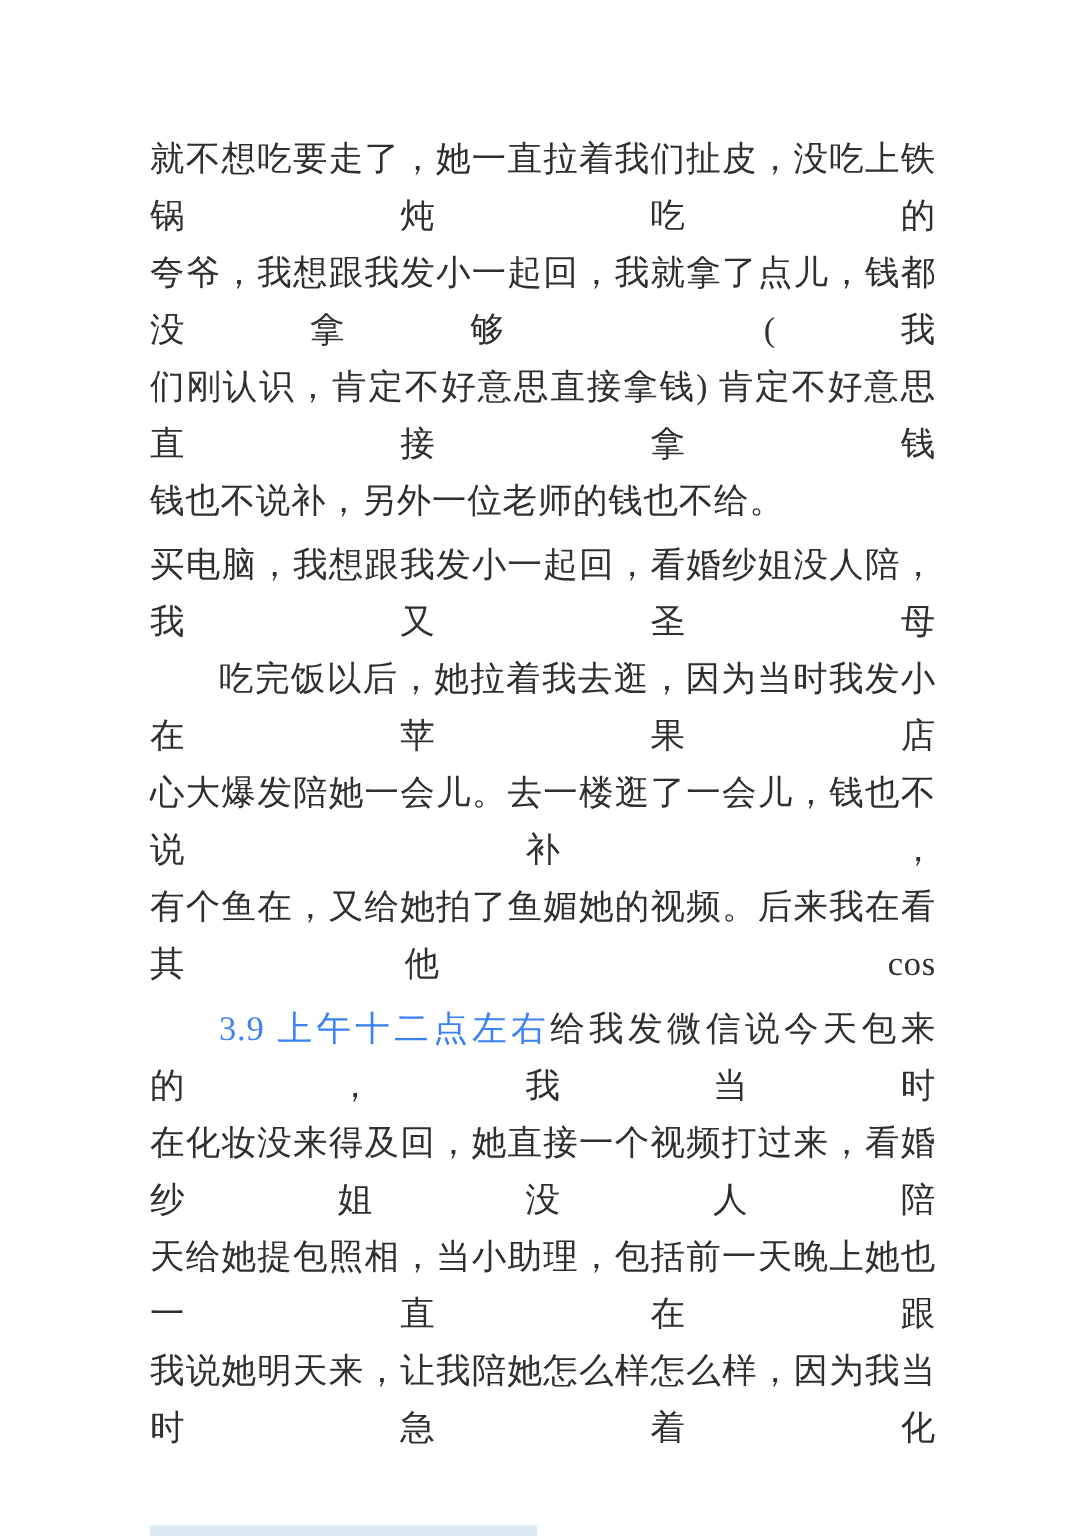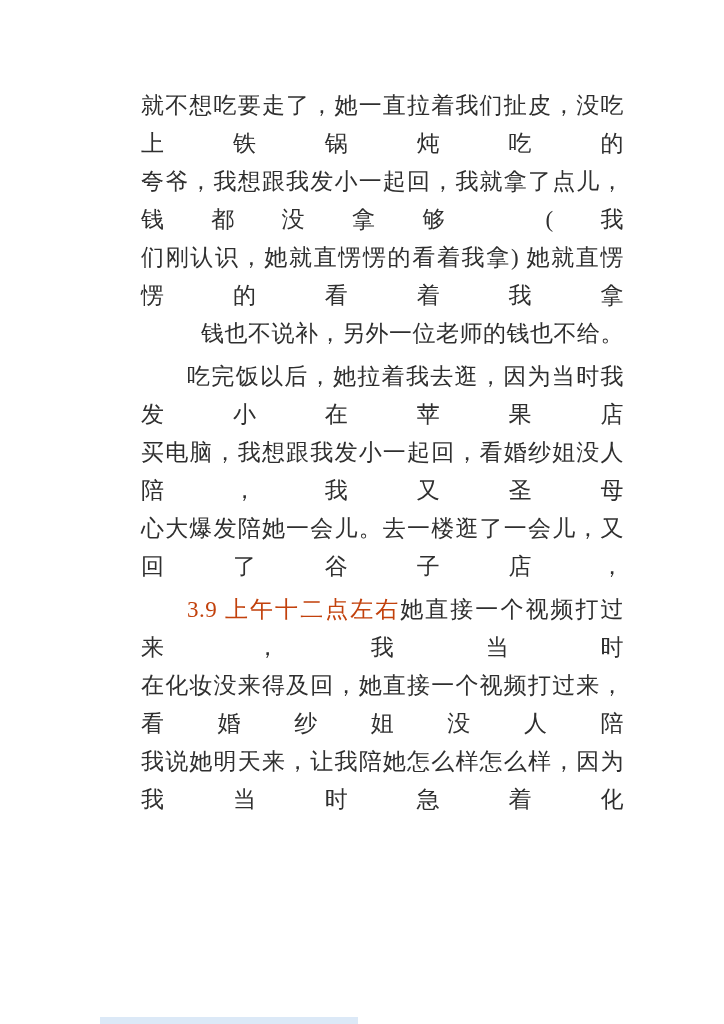--- a/index.html
+++ b/index.html
@@ -22,59 +22,60 @@
     width: 524px;
     color: #2f2f2f;
     font-size: 23px;
     line-height: 38px;
     letter-spacing: 0.5px;
   }
   .paragraph {
     margin: 0 0 5px 0;
   }
   .line {
-    text-align: right;
+    text-align: left;
     white-space: normal;
   }
   .line.fill {
     text-align: justify;
     text-align-last: justify;
-    margin-left: 41px;
   }
   .line.indent {
     text-indent: 46px;
   }
   .lead {
-    color: #c2410c;
+    color: #3b82f6;
   }
   .next-heading-fragment {
     position: absolute;
     left: 100px;
     top: 1017px;
     width: 258px;
     height: 7px;
     background: #dce9f7;
   }
 </style>
 </head>
 <body>
 
 <div class="page">
   <div class="content">
       <div class="paragraph">
         <div class="line fill">就不想吃要走了，她一直拉着我们扯皮，没吃上铁锅炖吃的</div>
         <div class="line fill">夸爷，我想跟我发小一起回，我就拿了点儿，钱都没拿够 (我</div>
-        <div class="line fill">们刚认识，她就直愣愣的看着我拿) 她就直愣愣的看着我拿</div>
+        <div class="line fill">们刚认识，肯定不好意思直接拿钱) 肯定不好意思直接拿钱</div>
         <div class="line">钱也不说补，另外一位老师的钱也不给。</div>
       </div>
       <div class="paragraph">
+        <div class="line fill">买电脑，我想跟我发小一起回，看婚纱姐没人陪，我又圣母</div>
         <div class="line fill indent">吃完饭以后，她拉着我去逛，因为当时我发小在苹果店</div>
-        <div class="line fill">买电脑，我想跟我发小一起回，看婚纱姐没人陪，我又圣母</div>
-        <div class="line fill">心大爆发陪她一会儿。去一楼逛了一会儿，又回了谷子店，</div>
+        <div class="line fill">心大爆发陪她一会儿。去一楼逛了一会儿，钱也不说补，</div>
+        <div class="line fill">有个鱼在，又给她拍了鱼媚她的视频。后来我在看其他 cos</div>
       </div>
       <div class="paragraph">
-        <div class="line fill indent"><span class="lead">3.9 上午十二点左右</span><span>她直接一个视频打过来，我当时</span></div>
+        <div class="line fill indent"><span class="lead">3.9 上午十二点左右</span><span>给我发微信说今天包来的，我当时</span></div>
         <div class="line fill">在化妆没来得及回，她直接一个视频打过来，看婚纱姐没人陪</div>
+        <div class="line fill">天给她提包照相，当小助理，包括前一天晚上她也一直在跟</div>
         <div class="line fill">我说她明天来，让我陪她怎么样怎么样，因为我当时急着化</div>
       </div>
     </div>
   <div class="next-heading-fragment"></div>
 </div>
 
 </body></html>

